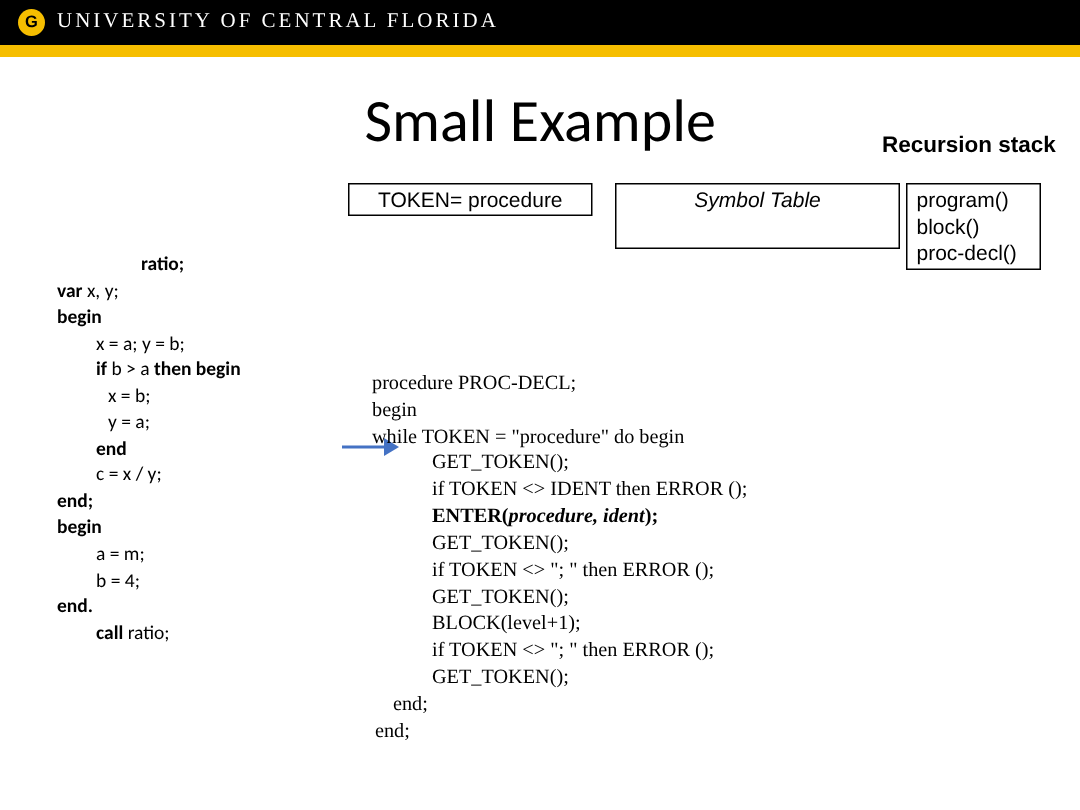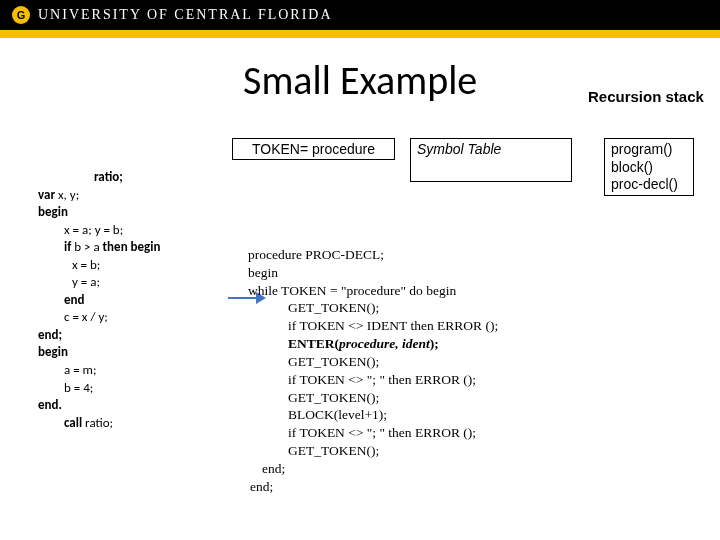--- a/index.html
+++ b/index.html
@@ -4,23 +4,23 @@
 <style>
   * { margin: 0; padding: 0; box-sizing: border-box; }
   body { width: 720px; height: 540px; font-family: "Segoe UI", Arial, sans-serif; background: #fff; overflow: hidden; }
   .header { background: #000; height: 30px; display: flex; align-items: center; padding-left: 12px; }
   .logo-pegasus { width: 18px; height: 18px; border-radius: 50%; background: #f6be00; display: inline-flex; align-items: center; justify-content: center; margin-right: 8px; color: #000; font-size: 11px; font-weight: bold; }
   .univ { color: #fff; font-family: Georgia, "Times New Roman", serif; font-size: 14px; letter-spacing: 2px; }
   .sc { font-variant: small-caps; }
   .gold-bar { height: 8px; background: #f6be00; }
   .content { position: relative; width: 720px; height: 502px; }
   .title { position: absolute; top: 18px; left: 243px; font-family: Calibri, "Segoe UI", sans-serif; font-size: 40px; font-weight: 300; color: #000; }
-  .box { position: absolute; border: 1.5px solid #000; font-family: Arial, sans-serif; color: #000; text-align: center; white-space: nowrap; margin-top: 16px; }
+  .box { position: absolute; border: 1.5px solid #000; font-family: Arial, sans-serif; color: #000; text-align: center; white-space: nowrap; }
   .token-box { top: 84px; left: 232px; width: 163px; height: 22px; font-size: 14px; padding-top: 2px; }
-  .symtab-box { top: 84px; left: 410px; width: 162px; height: 44px; font-size: 14px; font-style: italic; text-align: left; padding: 2px 6px; }
+  .symtab-box { top: 84px; left: 410px; width: 190px; height: 44px; font-size: 14px; font-style: italic; text-align: center; padding: 2px 6px; }
   .symtab-box .row2 { font-style: normal; }
   .stack-label { position: absolute; top: 50px; left: 588px; font-family: Arial, sans-serif; font-size: 15px; font-weight: bold; }
   .stack-box { top: 84px; left: 604px; width: 90px; height: 58px; font-size: 14px; text-align: left; padding: 2px 6px; line-height: 1.25; }
   .code-left { position: absolute; top: 130px; left: 38px; font-family: Calibri, "Segoe UI", sans-serif; font-size: 13px; line-height: 1.35; color: #000; white-space: nowrap; }
   .code-left .ind1 { padding-left: 56px; font-weight: bold; }
   .code-left .l { margin: 0; }
   .code-right { position: absolute; top: 208px; left: 248px; font-family: Liberation Serif, serif; font-size: 13.5px; line-height: 1.32; color: #000; white-space: nowrap; }
   .arrow { position: absolute; top: 253px; left: 228px; width: 40px; height: 14px; }
   .arrow-line { position: absolute; top: 6px; left: 0; width: 30px; height: 2px; background: #4472c4; }
   .arrow-head { position: absolute; top: 1px; left: 28px; width: 0; height: 0; border-top: 6px solid transparent; border-bottom: 6px solid transparent; border-left: 10px solid #4472c4; }

